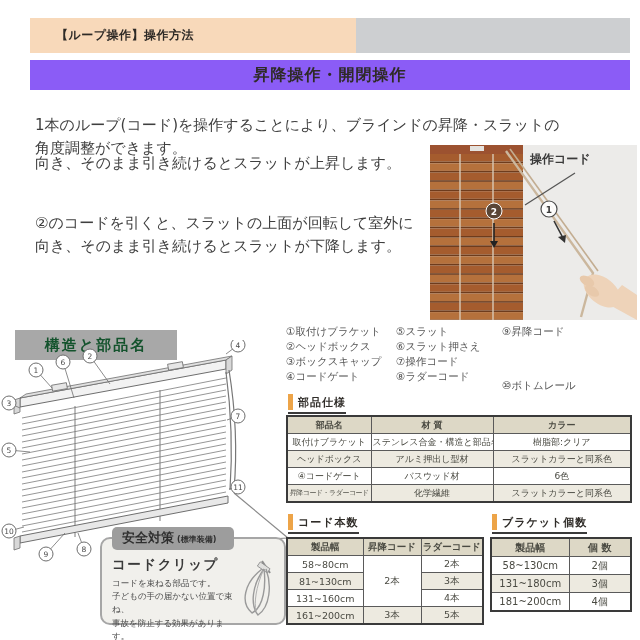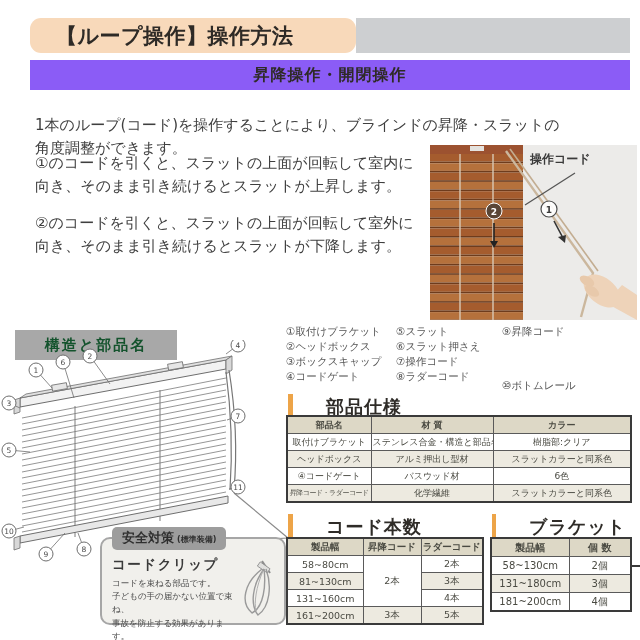--- a/index.html
+++ b/index.html
@@ -4,21 +4,21 @@
 <style>
   html,body{margin:0;padding:0;}
   body{
     width:640px;height:640px;background:#ffffff;position:relative;overflow:hidden;
     font-family:"DejaVu Sans",sans-serif;color:#3c3c3c;
   }
   .abs{position:absolute;}
   
   .bar-main{left:30px;top:18px;width:326px;height:35px;background:#f8d9ba;
     display:flex;align-items:center;padding-left:26px;box-sizing:border-box;
-    font-size:21px;font-weight:bold;color:#2e2a26;letter-spacing:0.5px;border-radius:11px;}
+    font-size:12px;font-weight:bold;color:#2e2a26;letter-spacing:0.5px;}
   .bar-main-right{left:356px;top:18px;width:274px;height:35px;background:#cdcfd1;}
   .bar-sub{left:30px;top:60px;width:600px;height:30px;background:#8b5cf6;
     display:flex;align-items:center;justify-content:center;
     font-size:16px;font-weight:bold;color:#2e2a26;letter-spacing:1px;}
   
   .intro{left:35px;top:100px;width:590px;font-size:15px;line-height:1.55;color:#3f3f3f;margin-top:14px;}
   .step{left:35px;top:152px;width:402px;font-size:15px;line-height:1.5;color:#3f3f3f;}
   .step2{top:212px;}
   
   .photo{left:430px;top:145px;width:207px;height:175px;background:#f97316;}
@@ -29,21 +29,21 @@
   
   .parts{left:286px;top:324px;display:flex;gap:6px;}
   .parts-col{display:flex;flex-direction:column;}
   .parts-col:nth-child(1){width:104px;}
   .parts-col:nth-child(2){width:100px;}
   .parts-col:nth-child(3){width:112px;gap:39px;}
   .parts-item{font-size:10.5px;line-height:15px;color:#555;white-space:nowrap;}
   
   .sec-title{display:flex;align-items:stretch;border-bottom:2px solid #3a3a3a;padding-bottom:2px;}
   .sec-title .accent{width:5px;background:#eda448;margin-right:5px;}
-  .sec-title .txt{font-size:18px;font-weight:bold;color:#2f2c28;letter-spacing:1px;padding-top:1px;margin-left:28px;}
+  .sec-title .txt{font-size:11px;font-weight:bold;color:#2f2c28;letter-spacing:1px;padding-top:1px;}
   
   table.spec{border-collapse:collapse;border:2px solid #3a3a3a;background:#fff;table-layout:fixed;}
   table.spec th{background:#ddd8c6;font-weight:bold;}
   table.spec th,table.spec td{
     border:1px solid #5a5a5a;text-align:center;vertical-align:middle;
     padding:1px 1px;color:#4a4a42;white-space:nowrap;overflow:hidden;}
   table.spec tbody tr:nth-child(even) td{background:#edeae0;}
   #spec-table{left:286px;top:415px;width:344px;font-size:9px;}
   #spec-table th,#spec-table td{height:14px;}
   #spec-table tr:last-child td:first-child{font-size:7px;letter-spacing:-0.5px;}
@@ -52,21 +52,21 @@
   #cord-table td[rowspan]{background:#fff !important;}
   #bracket-table{left:490px;top:537px;width:140px;font-size:10px;}
   #bracket-table th,#bracket-table td{height:15px;}
   .t-spec-title{left:288px;top:394px;}
   .t-cord-title{left:288px;top:514px;}
   .t-bracket-title{left:492px;top:514px;}
   
   .safety{left:100px;top:537px;width:186px;height:88px;background:#f1f0ec;
     border:2px solid #a6a6a6;border-radius:10px;box-sizing:border-box;}
   .safety-tab{position:absolute;top:-12px;left:10px;background:#9d9d9d;border-radius:5px;
-    padding:2px 10px 3px 10px;font-size:13px;font-weight:bold;color:#2f2f2f;white-space:nowrap;}
+    padding:2px 18px 3px 10px;font-size:13px;font-weight:bold;color:#2f2f2f;white-space:nowrap;}
   .safety-tab .note{font-size:8px;font-weight:bold;margin-left:3px;}
   .safety-title{position:absolute;left:10px;top:17px;font-size:13.5px;font-weight:bold;
     color:#3a3a3a;letter-spacing:1.5px;}
   .safety-body{position:absolute;left:10px;top:38px;width:128px;font-size:8.5px;
     line-height:1.55;color:#4a4a4a;}
   .clip-art{position:absolute;right:6px;top:20px;}
   
   .lw{stroke:#777;fill:none;}
   text{font-family:"DejaVu Sans",sans-serif;}
 </style>
@@ -80,21 +80,20 @@
 <div class="abs bar-sub">
   <span>昇降操作・開閉操作</span>
 </div>
 
 <div class="abs intro">
   <div>1本のループ(コード)を操作することにより、ブラインドの昇降・スラットの</div>
   <div>角度調整ができます。</div>
 </div>
 
 <div class="abs step">
-  <div>①のコードを引くと、スラットの上面が回転して室内に</div>
   <div>向き、そのまま引き続けるとスラットが上昇します。</div>
 </div>
 <div class="abs step step2">
   <div>②のコードを引くと、スラットの上面が回転して室外に</div>
   <div>向き、そのまま引き続けるとスラットが下降します。</div>
 </div>
 
 <div class="abs photo">
   <svg id="photo-svg" width="207" height="175" viewBox="0 0 207 175">
     <rect x="0" y="0" width="207" height="175" fill="#ecebe9"></rect>

